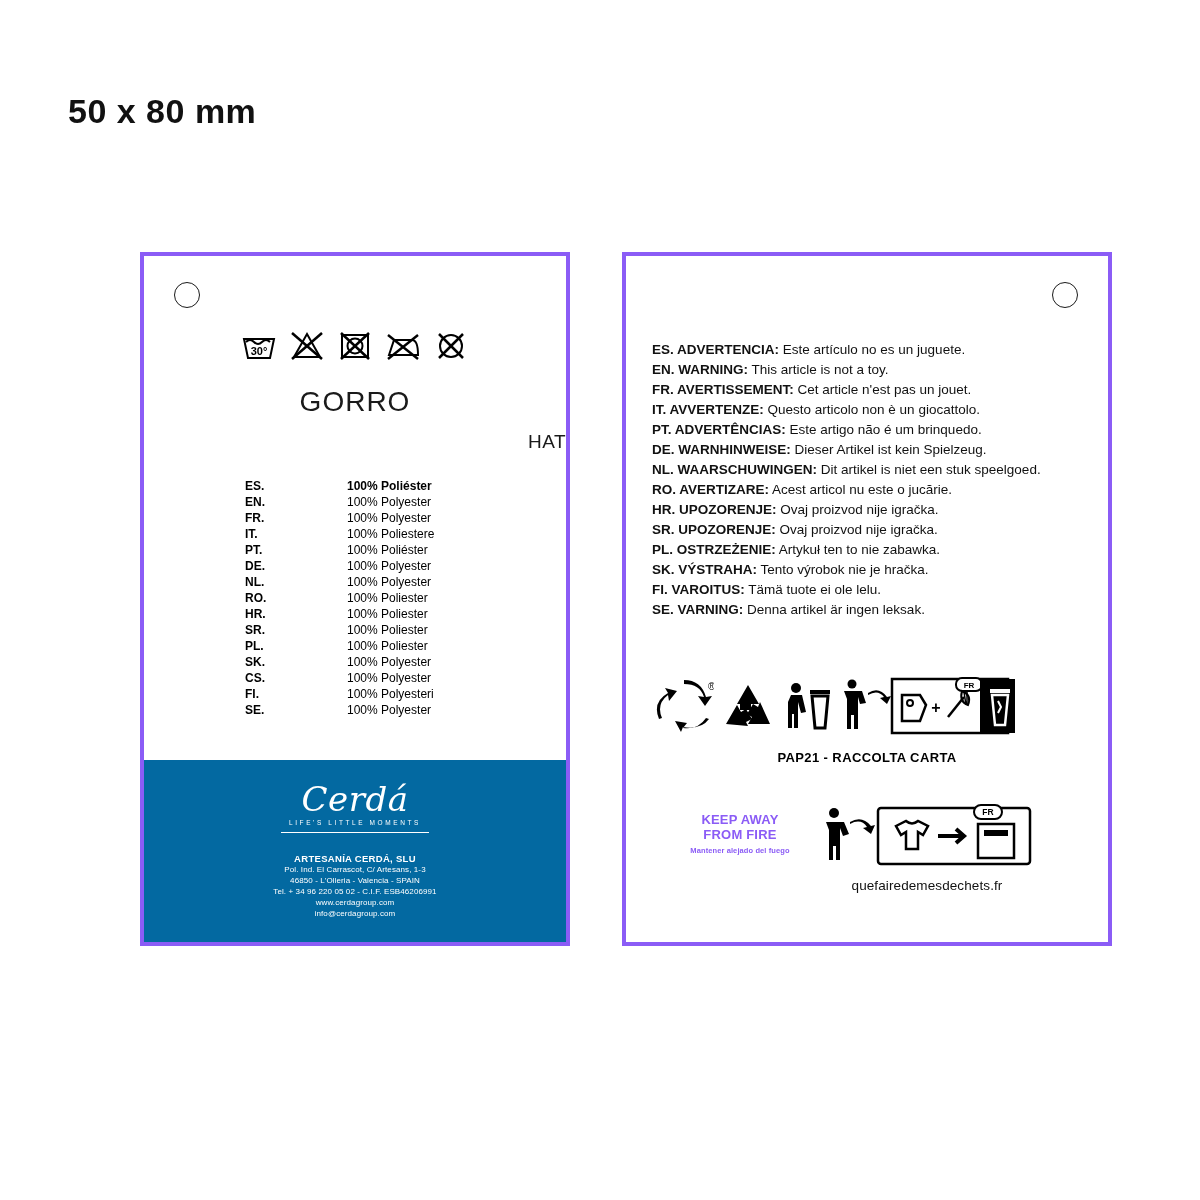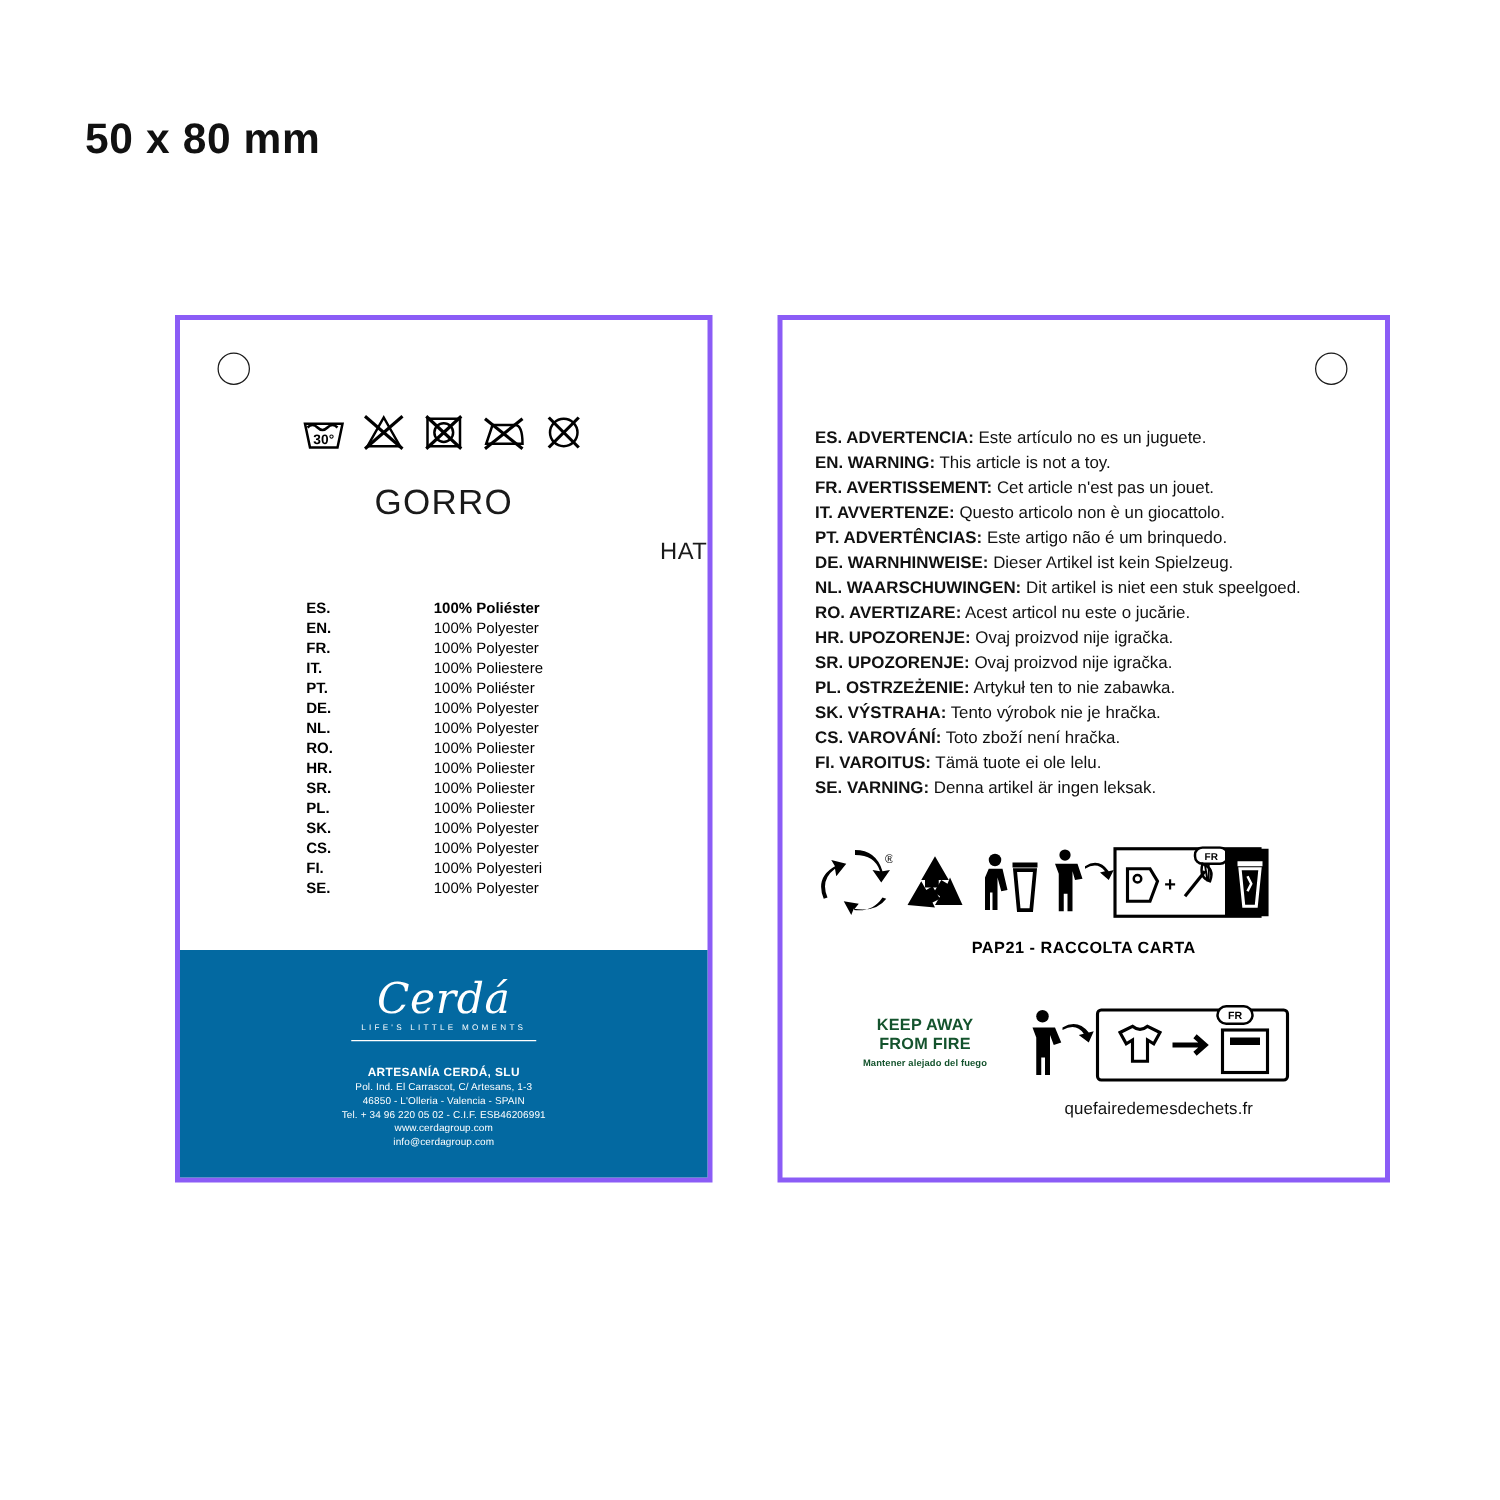--- a/index.html
+++ b/index.html
@@ -206,21 +206,21 @@
     letter-spacing: 0.4px;
   }
 
   
   #fire-warning {
     position: absolute;
     left: 48px;
     top: 556px;
     width: 132px;
     text-align: center;
-    color: #14532d;
+    color: #8b5cf6;
   }
   .fire-l1 {
     font-size: 13px;
     font-weight: bold;
     line-height: 15px;
     letter-spacing: 0.2px;
   }
   .fire-sub {
     margin-top: 4px;
     font-size: 7.5px;
@@ -421,24 +421,20 @@
     </div>
     <div class="warn-line">
       <span class="warn-lang">PL. OSTRZEŻENIE:</span>
       <span>Artykuł ten to nie zabawka.</span>
     </div>
     <div class="warn-line">
       <span class="warn-lang">SK. VÝSTRAHA:</span>
       <span>Tento výrobok nie je hračka.</span>
     </div>
     <div class="warn-line">
-      <span class="warn-lang">CS. VAROVÁNÍ:</span>
-      <span>Toto zboží není hračka.</span>
-    </div>
-    <div class="warn-line">
       <span class="warn-lang">FI. VAROITUS:</span>
       <span>Tämä tuote ei ole lelu.</span>
     </div>
     <div class="warn-line">
       <span class="warn-lang">SE. VARNING:</span>
       <span>Denna artikel är ingen leksak.</span>
     </div>
   </div>
 
   <div id="recycle-band">

